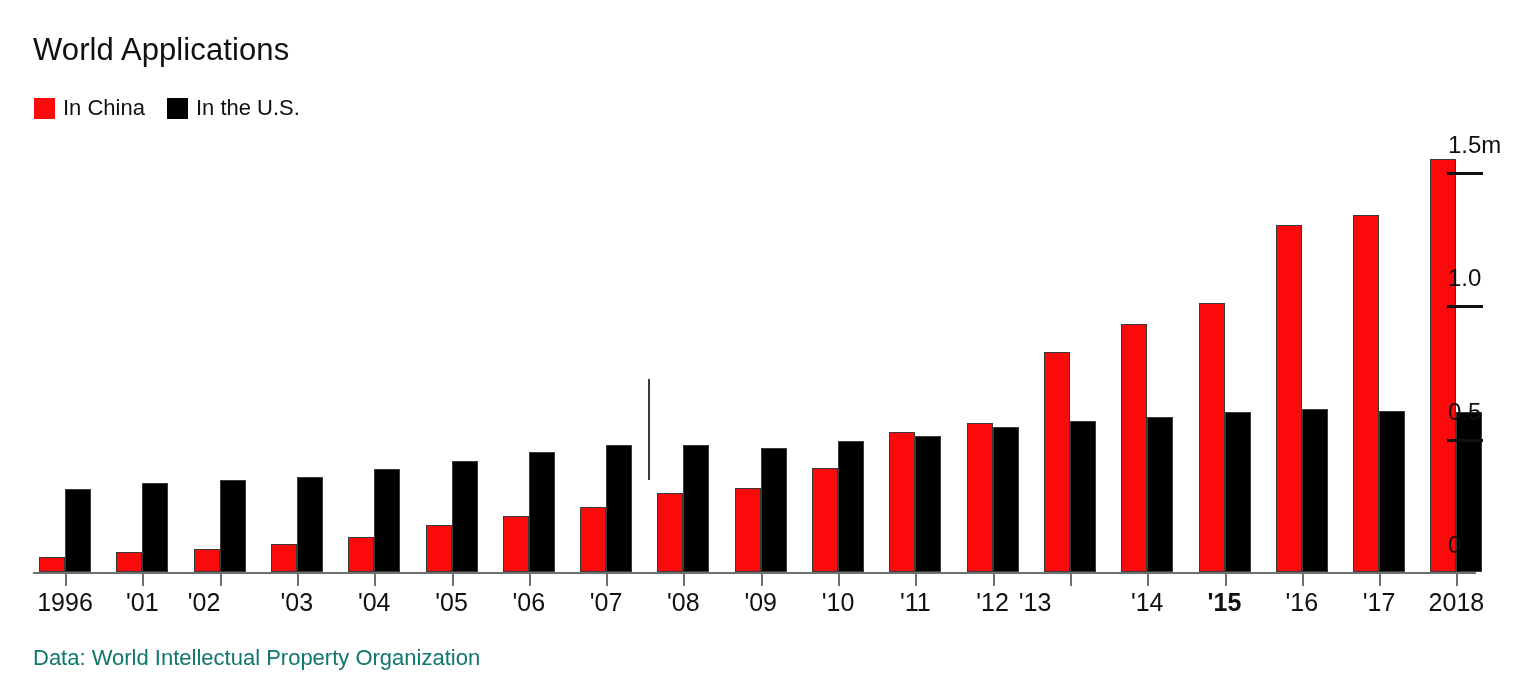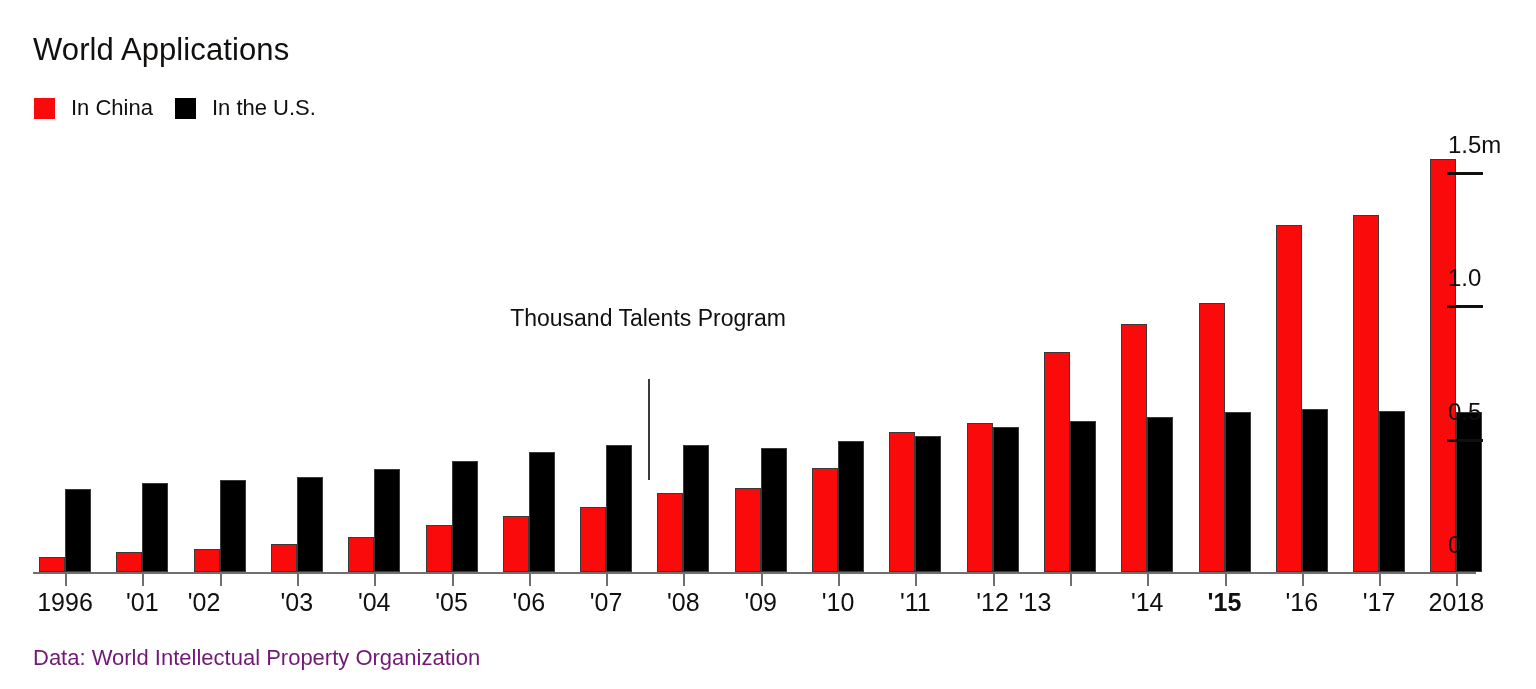--- a/index.html
+++ b/index.html
@@ -33,21 +33,21 @@
     left: 34px;
     top: 97px;
     display: flex;
     align-items: center;
     gap: 22px;
     white-space: nowrap;
   }
   .legend-item {
     display: flex;
     align-items: center;
-    gap: 16px;
+    gap: 8px;
   }
   .legend-swatch {
     width: 21px;
     height: 21px;
     display: block;
   }
   .legend-label {
     font-size: 22px;
     color: #12100e;
     line-height: 1;
@@ -131,21 +131,21 @@
     height: 101px;
     background: #3a3a3a;
   }
 
   
   #footer-note {
     position: absolute;
     left: 33px;
     top: 645px;
     font-size: 22px;
-    color: #701a75;
+    color: #0f766e;
     white-space: nowrap;
   }
 </style>
 </head>
 <body>
 
 <div id="chart-title">World Applications</div>
 
 <div id="legend">
   <div class="legend-item">
@@ -240,17 +240,16 @@
     <div class="y-label" style="top: 130.995px;">1.5m</div>
     <div class="y-tick" style="top: 171.995px;"></div>
     <div class="y-label" style="top: 264.33px;">1.0</div>
     <div class="y-tick" style="top: 305.33px;"></div>
     <div class="y-label" style="top: 397.665px;">0.5</div>
     <div class="y-tick" style="top: 438.665px;"></div>
     <div class="y-label" style="top: 531px;">0</div>
   </div>
 
 <div id="annotation">
-  <div>Thousand Talents Program</div>
 </div>
 <div id="annotation-line"></div>
 
 <div id="footer-note">Data: World Intellectual Property Organization</div>
 
 </body></html>

